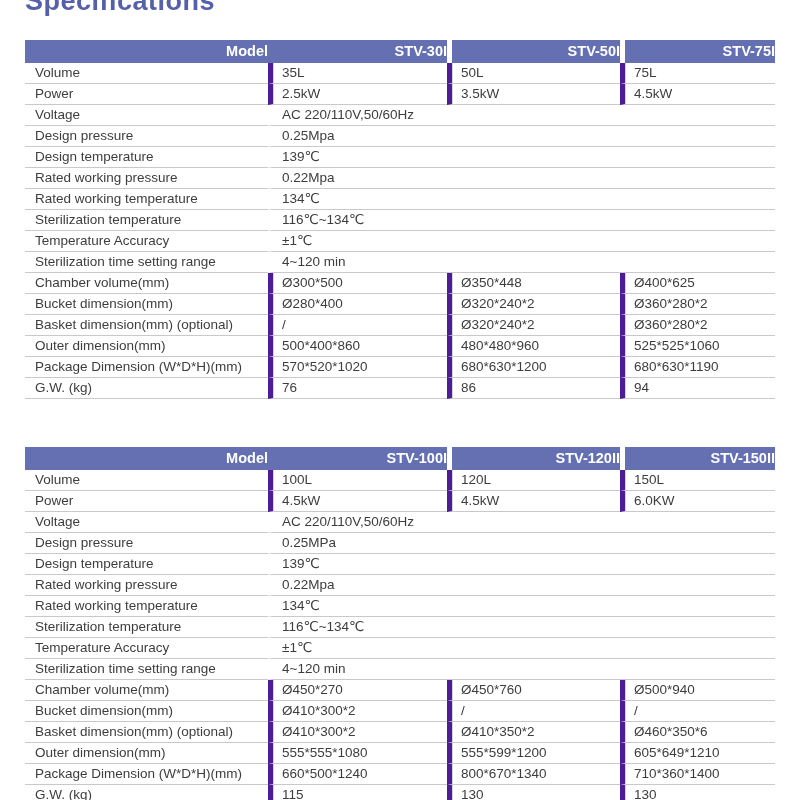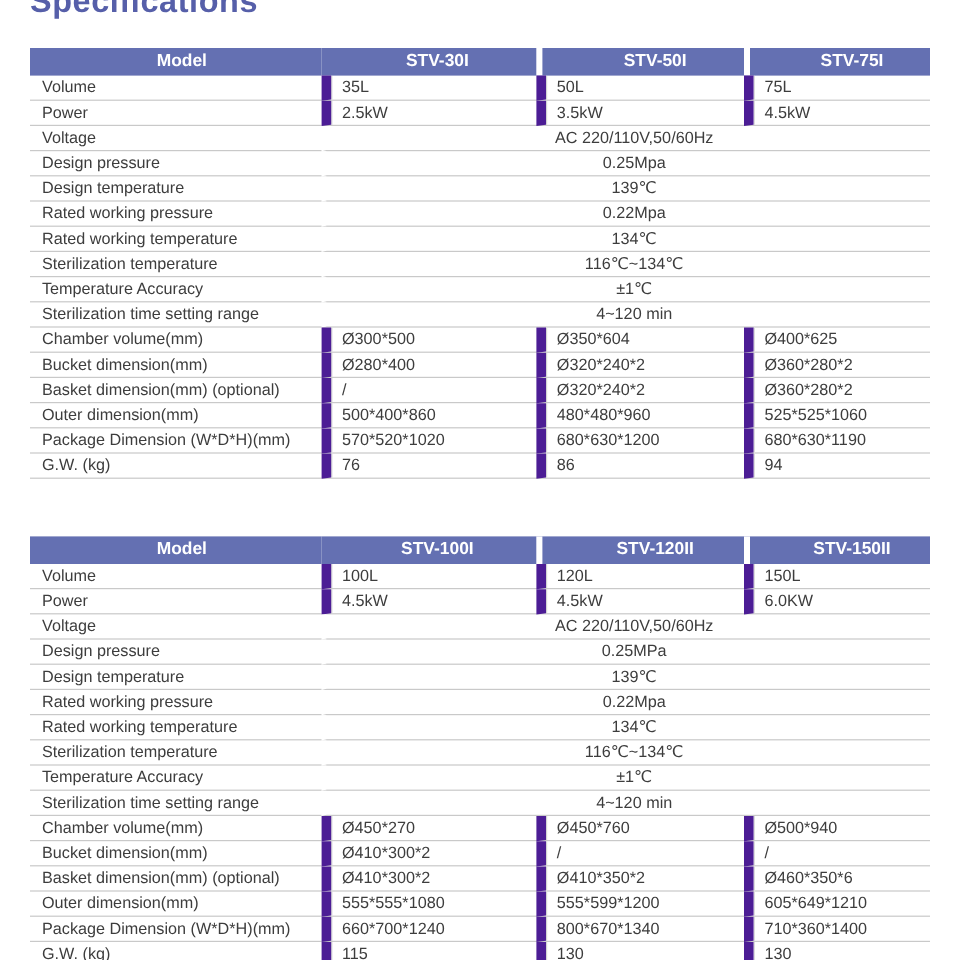--- a/index.html
+++ b/index.html
@@ -16,42 +16,41 @@
     color:var(--accent);line-height:31px;
   }
   table.spec{
     border-collapse:separate;border-spacing:0;
     table-layout:fixed;width:750px;margin-left:25px;
   }
   table.spec.t1{margin-top:23px;}
   table.spec.t2{margin-top:48px;}
   .spec th{
     background:var(--header-bg);color:var(--header-fg);
-    font-size:14.5px;font-weight:bold;text-align:center;
+    font-size:14.5px;font-weight:bold;text-align:right;
     height:23px;padding:0 0 0 10px;line-height:23px;
     white-space:nowrap;overflow:hidden;
   }
   .spec th.val{padding-left:14px;}
   .spec th.gap{border-left:5px solid #ffffff;padding-left:20px;}
   .spec td{
     color:var(--text);font-size:13.5px;height:20px;line-height:20px;
     padding:0 0 0 10px;border-bottom:1px solid var(--line);
     white-space:nowrap;overflow:hidden;vertical-align:middle;
   }
   .spec td.val{
-    border-left:8px solid #4c1d95;
+    border-left:5px solid #4c1d95;
     box-shadow:inset 1px 0 0 var(--vline);
     padding-left:9px;
     margin-top:40px;
   }
   .spec td.merged{
     border-left:4px solid #ffffff;
     box-shadow:none;
     padding-left:10px;
-    text-align:center;
   }
 </style>
 </head>
 <body style="--accent: #565fa9; --header-bg: #6470b2; --header-fg: #ffffff; --text: #3d3d3d; --line: #c9c9c9;">
 
 <div class="page">
   <h2 class="title">Specifications</h2>
   <table class="spec t1">
       <colgroup>
         <col style="width: 243px;">
@@ -108,21 +107,21 @@
           <td class="lab">Temperature Accuracy</td>
           <td class="merged" colspan="3">±1℃</td>
         </tr>
         <tr>
           <td class="lab">Sterilization time setting range</td>
           <td class="merged" colspan="3">4~120 min</td>
         </tr>
         <tr>
           <td class="lab">Chamber volume(mm)</td>
           <td class="val">Ø300*500</td>
-          <td class="val">Ø350*604</td>
+          <td class="val">Ø350*448</td>
           <td class="val">Ø400*625</td>
         </tr>
         <tr>
           <td class="lab">Bucket dimension(mm)</td>
           <td class="val">Ø280*400</td>
           <td class="val">Ø320*240*2</td>
           <td class="val">Ø360*280*2</td>
         </tr>
         <tr>
           <td class="lab">Basket dimension(mm)  (optional)</td>
@@ -229,21 +228,21 @@
           <td class="val">Ø460*350*6</td>
         </tr>
         <tr>
           <td class="lab">Outer dimension(mm)</td>
           <td class="val">555*555*1080</td>
           <td class="val">555*599*1200</td>
           <td class="val">605*649*1210</td>
         </tr>
         <tr>
           <td class="lab">Package Dimension (W*D*H)(mm)</td>
-          <td class="val">660*700*1240</td>
+          <td class="val">660*500*1240</td>
           <td class="val">800*670*1340</td>
           <td class="val">710*360*1400</td>
         </tr>
         <tr>
           <td class="lab">G.W. (kg)</td>
           <td class="val">115</td>
           <td class="val">130</td>
           <td class="val">130</td>
         </tr>
       </tbody>

